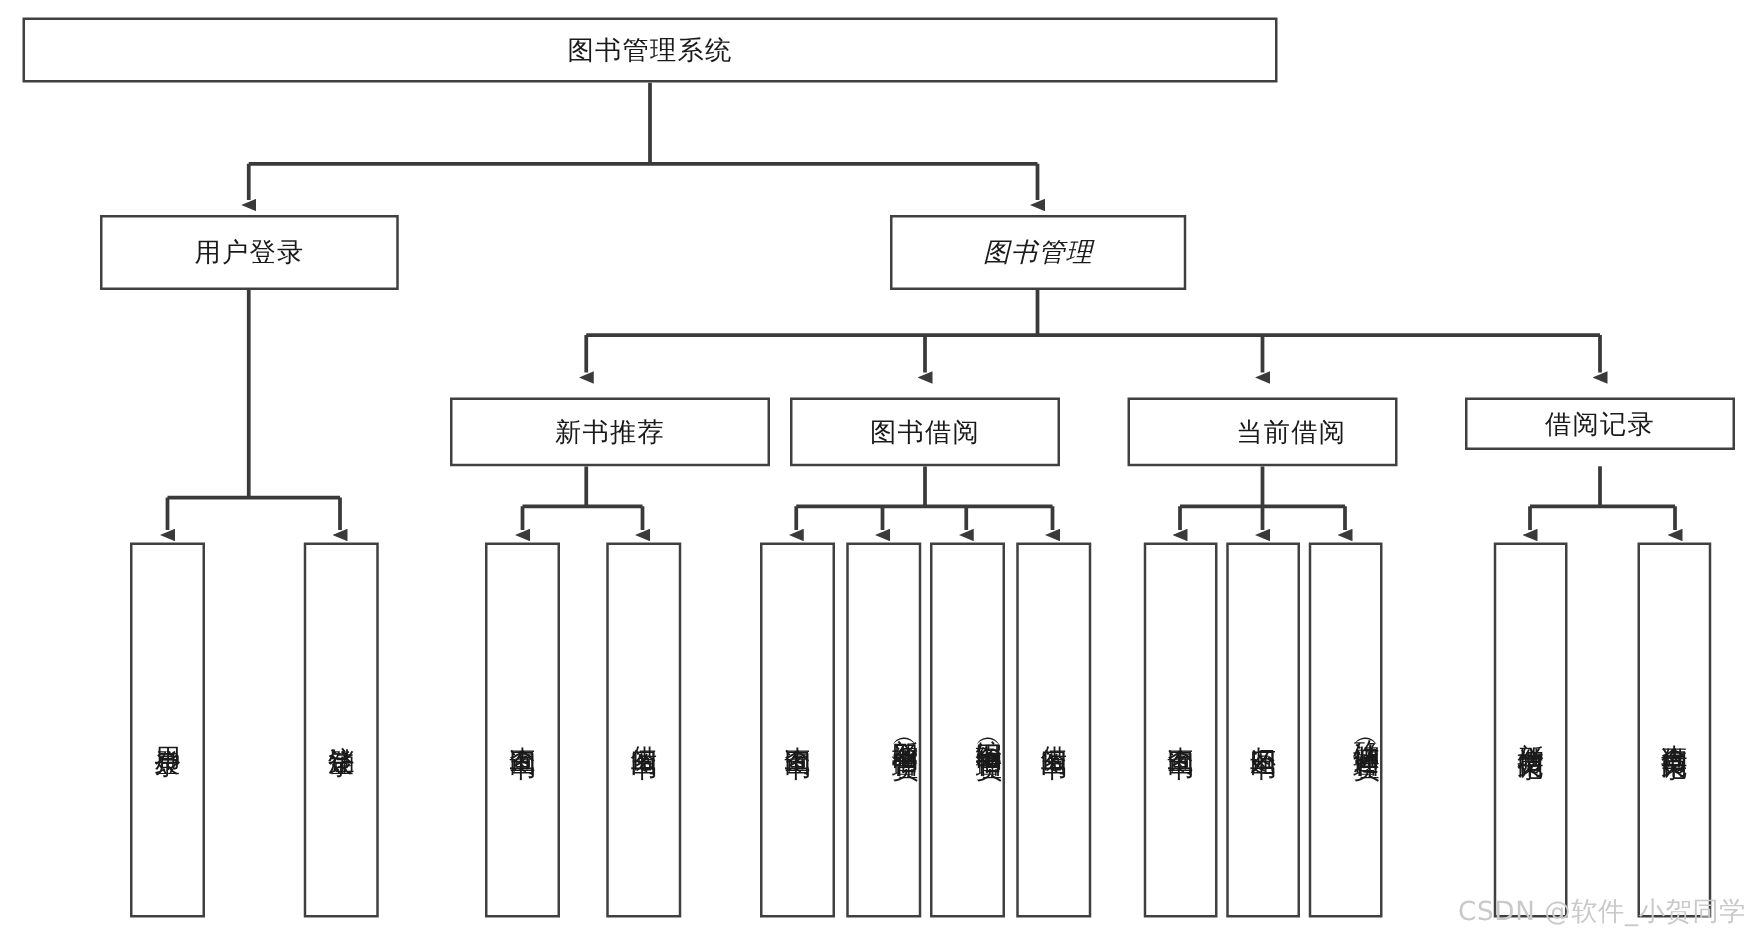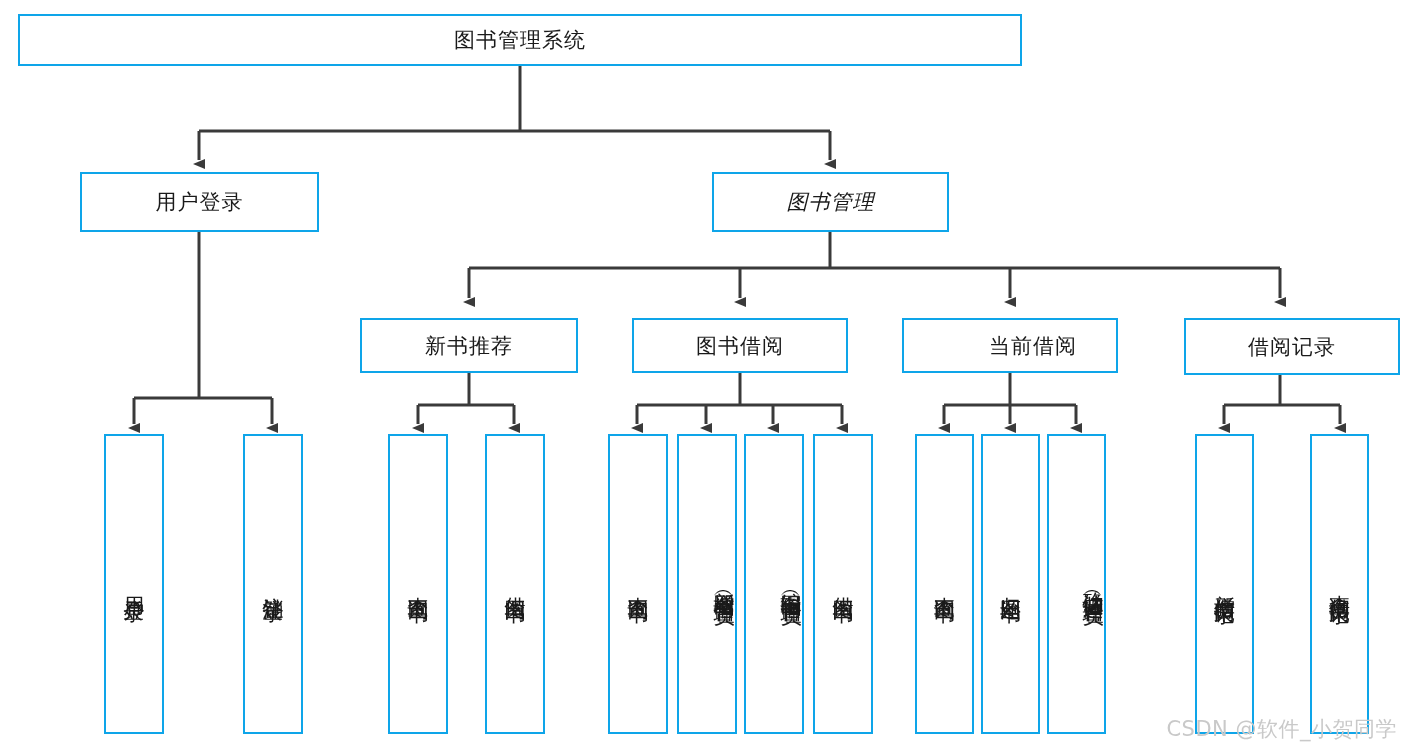--- a/index.html
+++ b/index.html
@@ -23,21 +23,21 @@
     left: 0;
     top: 0;
     width: 1405px;
     height: 747px;
     pointer-events: none;
   }
   .node {
     position: absolute;
     box-sizing: border-box;
     background: #ffffff;
-    border: 2px solid #0ea5e9;
+    border: 2px solid #404040;
     display: flex;
     align-items: center;
     justify-content: center;
     color: #1a1a1a;
     text-align: right;
   }
   .node.h {
     font-size: 21px;
     letter-spacing: 1px;
   }
@@ -125,30 +125,30 @@
     <span>图书管理系统</span>
   </div>
 
   <div class="node h" style="left:80px; top:172px; width:239px; height:60px;">
     <span>用户登录</span>
   </div>
   <div class="node h" style="left:712px; top:172px; width:237px; height:60px;font-style:italic;">
     <span>图书管理</span>
   </div>
 
-  <div class="node h" style="left:360px; top:318px; width:218px; height:55px;">
+  <div class="node h" style="left:360px; top:318px; width:256px; height:55px;">
     <span>新书推荐</span>
   </div>
   <div class="node h" style="left:632px; top:318px; width:216px; height:55px;">
     <span>图书借阅</span>
   </div>
   <div class="node h" style="left:902px; top:318px; width:216px; height:55px;padding-left:46px;">
     <span>当前借阅</span>
   </div>
-  <div class="node h" style="left:1172px; top:318px; width:216px; height:57px;margin-left:12px;">
+  <div class="node h" style="left:1172px; top:318px; width:216px; height:42px;">
     <span>借阅记录</span>
   </div>
 
   <div class="node v centerv" style="left:104px; top:434px; width:60px; height:300px;">
     <span>用户登录</span>
   </div>
   <div class="node v centerv" style="left:243px; top:434px; width:60px; height:300px;">
     <span>注销登录</span>
   </div>
 

